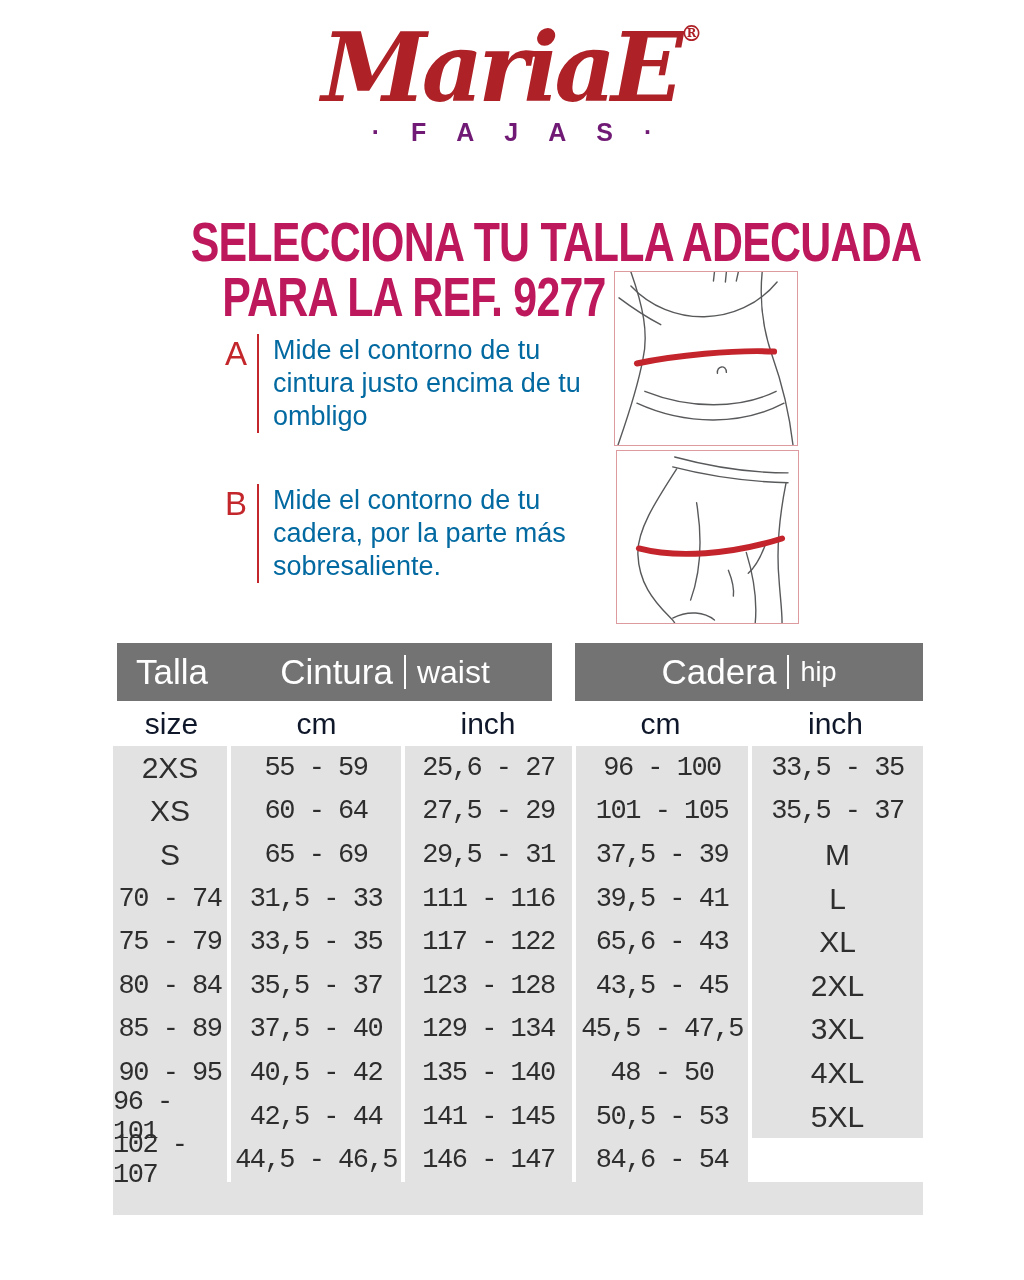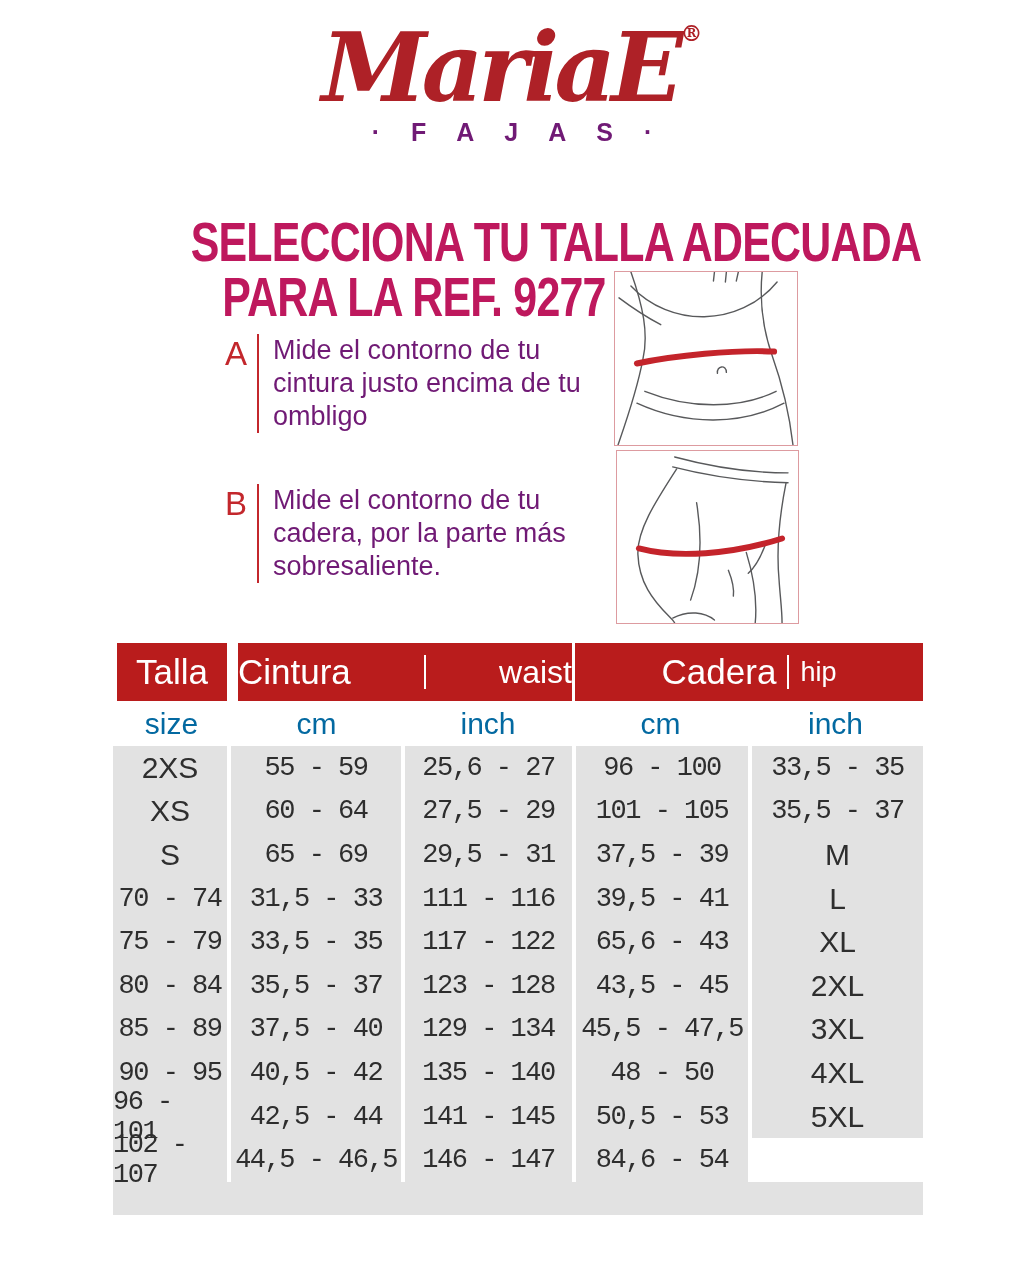--- a/index.html
+++ b/index.html
@@ -24,44 +24,44 @@
   .title-line { display:block; font-size:55px; line-height:1.0; white-space:nowrap; text-align:center; }
   .title-line.l1 { transform:scaleX(0.78); transform-origin:center top; }
   .title-line.l2 { transform:translateX(-98px) scaleX(0.78); transform-origin:center top; }
 
   
   .instruction { position:absolute; left:225px; display:flex; align-items:stretch; }
   .instruction.a { top:334px; }
   .instruction.b { top:484px; }
   .instr-letter { color:#C3272C; font-size:33px; line-height:1.2; padding-right:10px; }
   .instr-divider { width:2px; background:#C3272C; }
-  .instr-text { color:#701a75; font-size:27px; line-height:1.22; padding-left:14px; width:332px; }
+  .instr-text { color:#0369a1; font-size:27px; line-height:1.22; padding-left:14px; width:332px; }
 
   
   .illus { position:absolute; border:1px solid #DD9BA0; background:#ffffff; box-sizing:border-box; }
   .illus.waist { left:614px; top:271px; width:184px; height:175px; }
   .illus.hip   { left:616px; top:450px; width:183px; height:174px; }
   .illus svg { display:block; width:100%; height:100%; }
 
   
   .size-table { position:absolute; left:113px; top:643px; width:810px; }
   .thead { position:relative; height:58px; }
   .th-block {
-    position:absolute; top:0; height:58px; background:#b91c1c; color:#ffffff;
+    position:absolute; top:0; height:58px; background:#737373; color:#ffffff;
     display:flex; align-items:center; justify-content:center;
   }
   .th-talla   { left:4px;   width:110px; font-size:35px; }
-  .th-cintura { left:125px; width:334px;justify-content:space-between; }
+  .th-cintura { left:105px; width:334px; }
   .th-cadera  { left:462px; width:348px; }
   .th-main { font-size:35px; }
   .th-sep  { width:2px; height:34px; background:#ffffff; margin:0 11px; }
   .th-sub-waist { font-size:32px; }
   .th-sub-hip   { font-size:27px; }
 
-  .subhead { display:flex; height:44px; align-items:center; color:#0369a1; font-size:30px; margin-top:1px; }
+  .subhead { display:flex; height:44px; align-items:center; color:#0f172a; font-size:30px; margin-top:1px; }
   .subhead div { text-align:center; }
   .sc1{width:117px} .sc2{width:173px} .sc3{width:170px} .sc4{width:175px} .sc5{width:175px}
 
   .tbody {
     display:grid;
     grid-template-columns:114px 170px 167px 172px 171px;
     column-gap:4px;
     grid-auto-rows:43.6px;
   }
   .cell { background:#E2E2E2; display:flex; align-items:center; justify-content:center; color:#2E2E2E; }

